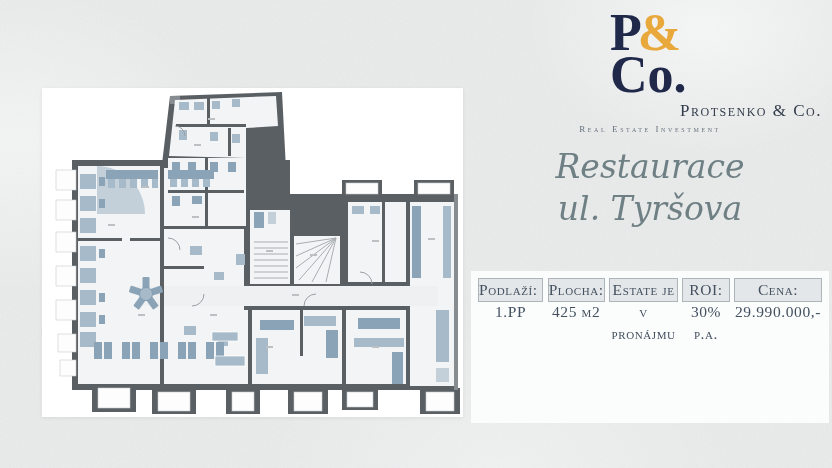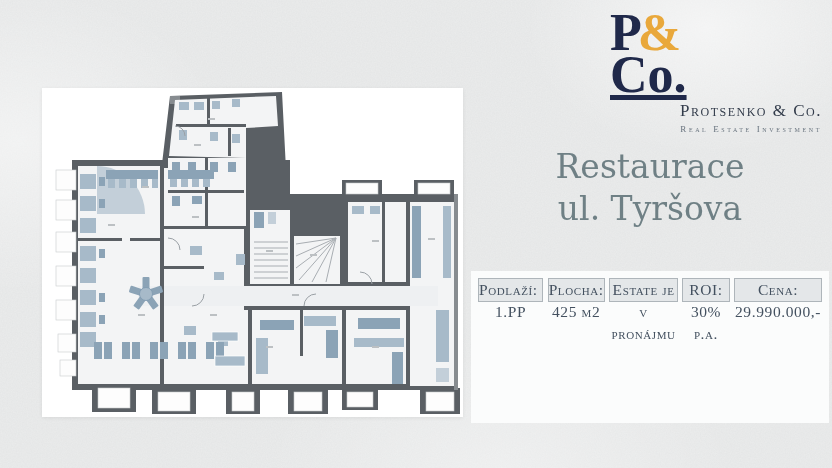--- a/index.html
+++ b/index.html
@@ -24,27 +24,27 @@
   
   .plan-card{position:absolute;left:42px;top:88px;width:421px;height:329px;
     background:var(--card-bg);box-shadow:0 1px 4px rgba(0,0,0,.07);z-index:2;}
   .plan-card svg{display:block;width:421px;height:329px;}
 
   
   .right-col{position:absolute;left:470px;top:0;width:360px;height:468px;z-index:2;}
   .logo{position:absolute;left:140px;top:12px;width:140px;line-height:.80;
     font-weight:bold;font-size:52px;color:var(--navy);letter-spacing:-1px;}
   .logo .amp{color:var(--gold);margin-left:-3px;}
-  .logo-line2{letter-spacing:0;text-decoration:underline;}
+  .logo-line2{letter-spacing:0;}
   .company{position:absolute;left:8px;top:101px;width:344px;text-align:right;
     font-variant:small-caps;font-size:17px;letter-spacing:1.5px;color:var(--company-text);}
-  .tagline{position:absolute;left:8px;top:124px;width:344px;text-align:right;
+  .tagline{position:absolute;left:8px;top:124px;width:344px;text-align:center;
     font-variant:small-caps;font-size:9px;letter-spacing:2.6px;color:var(--tagline-text);}
   .script-title{position:absolute;left:8px;top:146px;width:344px;text-align:center;
-    font-size:33px;line-height:1.28;color:var(--script-text);
+    font-style:italic;font-size:33px;line-height:1.28;color:var(--script-text);
     font-family:"DejaVu Serif","Liberation Serif",cursive;}
   .details-panel-bg{position:absolute;left:1px;top:271px;width:358px;height:152px;
     background:var(--table-gap);}
   .details-panel{position:absolute;left:8px;top:278px;width:344px;display:flex;
     flex-direction:row;gap:4.5px;}
   .detail-row{height:24px;box-sizing:border-box;border:1px solid var(--table-border);
     background:var(--table-row-bg);text-align:center;line-height:22px;
     font-variant:small-caps;font-size:15.5px;letter-spacing:.6px;color:var(--table-text);}
 </style>
 </head>

